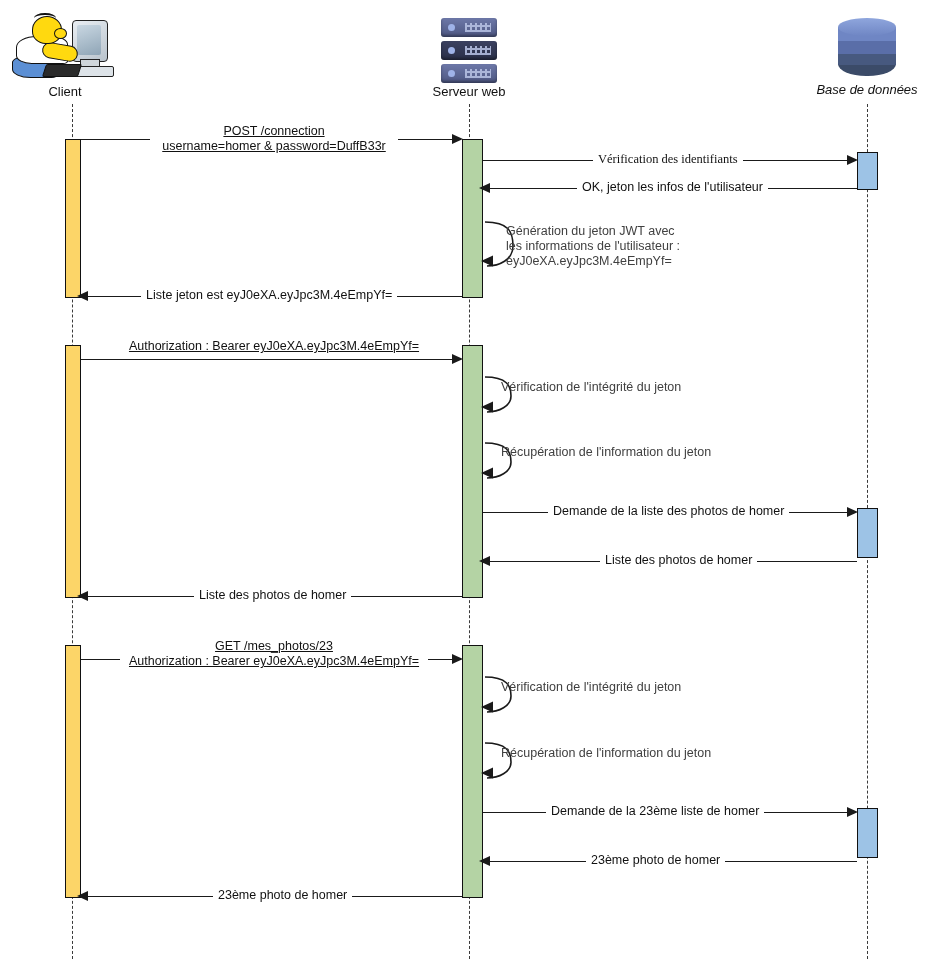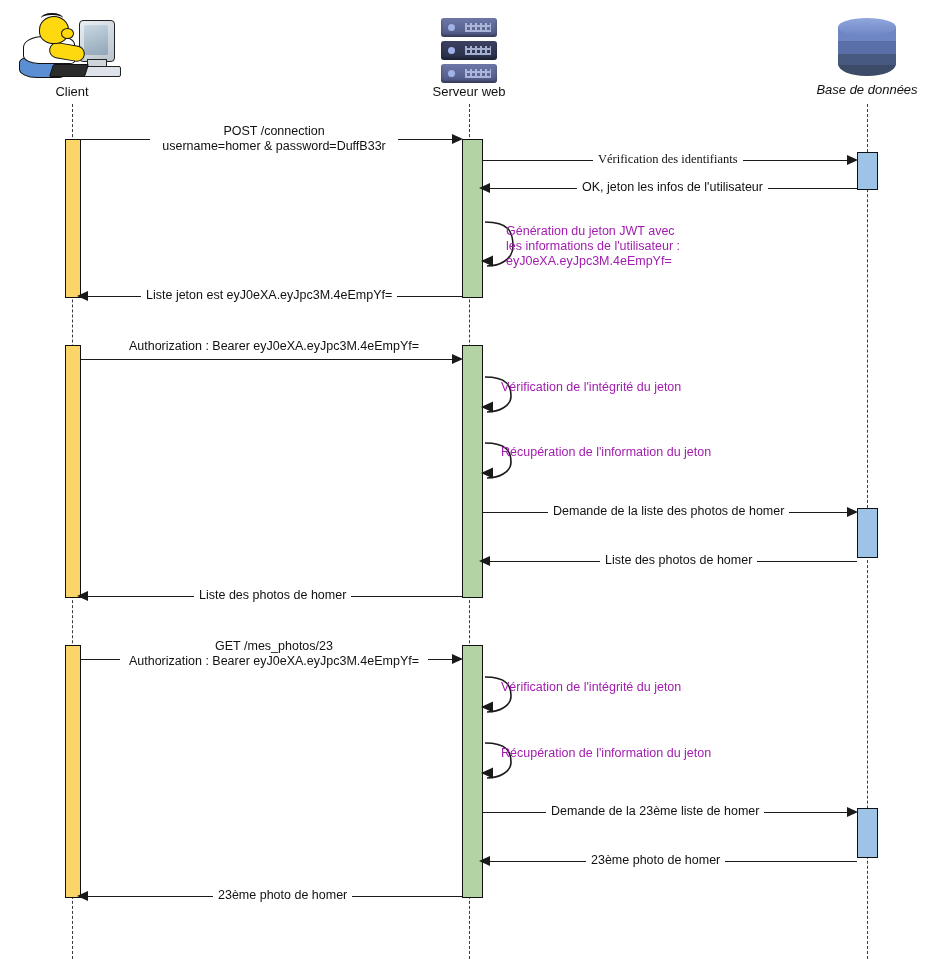--- a/index.html
+++ b/index.html
@@ -64,37 +64,37 @@
   .bar.dbbar{background:#9dc3e6;}
 
   
   .msg{position:absolute;height:0;border-top:1.6px solid #1a1a1a;}
   .arrowR{position:absolute;width:0;height:0;border-top:5.5px solid transparent;border-bottom:5.5px solid transparent;
     border-left:11px solid #1a1a1a;}
   .arrowL{position:absolute;width:0;height:0;border-top:5.5px solid transparent;border-bottom:5.5px solid transparent;
     border-right:11px solid #1a1a1a;}
   .mlabel{position:absolute;font-size:12.5px;color:#111;text-align:center;background:#fff;
     padding:0 5px;white-space:nowrap;line-height:14px;}
-  .mlabel.two{line-height:15px;}
+  .mlabel.two{line-height:15px;text-decoration:underline;}
 
   
   .selfmsg{position:absolute;}
   .selfmsg svg{display:block;overflow:visible;}
-  .slabel{position:absolute;font-size:12.5px;color:#a21caf;white-space:nowrap;line-height:15px;}
+  .slabel{position:absolute;font-size:12.5px;color:#404040;white-space:nowrap;line-height:15px;}
 </style>
 </head>
 <body>
 
 <div id="canvas">
 
   <div class="lifeline" style="left:72px;top:104px;height:855px;"></div>
   <div class="lifeline" style="left:469px;top:104px;height:855px;"></div>
   <div class="lifeline" style="left:867px;top:104px;height:855px;"></div>
 
-  <div class="actor" style="left:17px;top:12px;width:110px;">
+  <div class="actor" style="left:10px;top:12px;width:110px;">
     <div class="actor-icon homer">
       <div class="screen"></div>
         <div class="stand"></div>
         <div class="base"></div>
       <div class="pants"></div>
         <div class="shirt"></div>
         <div class="kbd"></div>
       <div class="arm"></div>
         <div class="head"></div>
         <div class="hair"></div>

